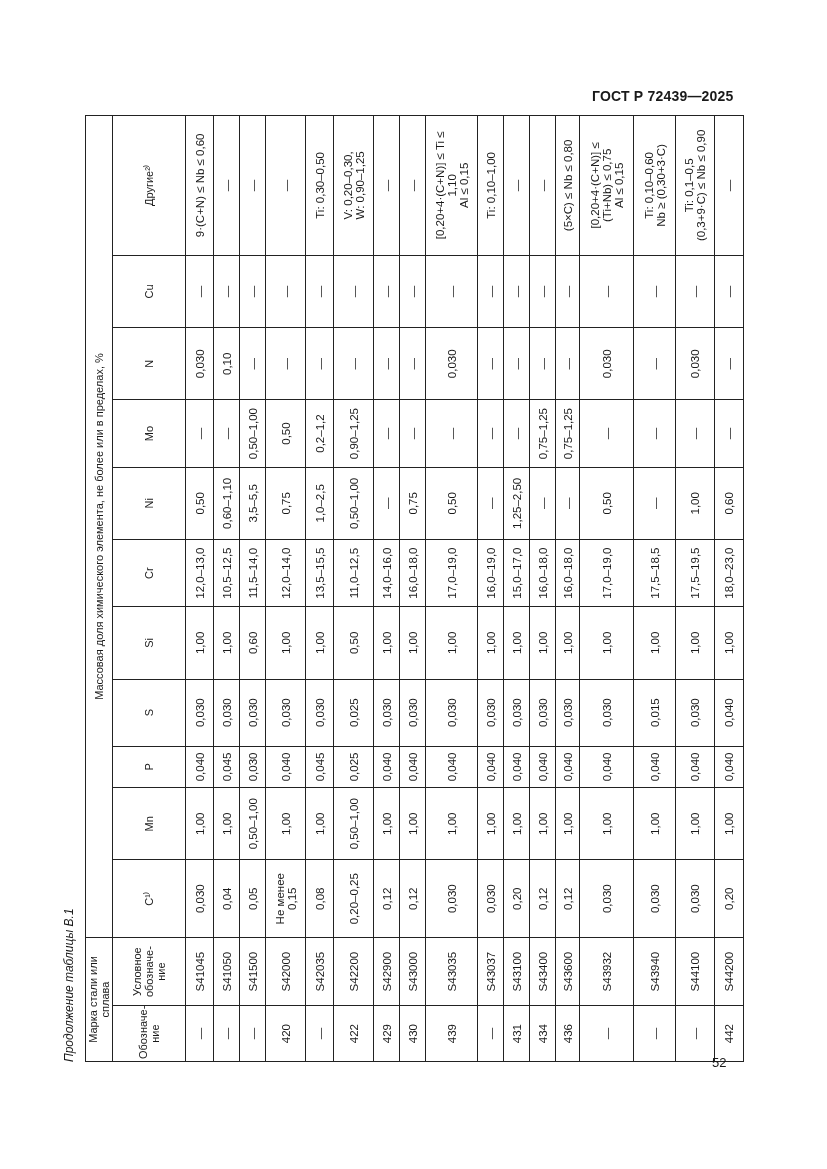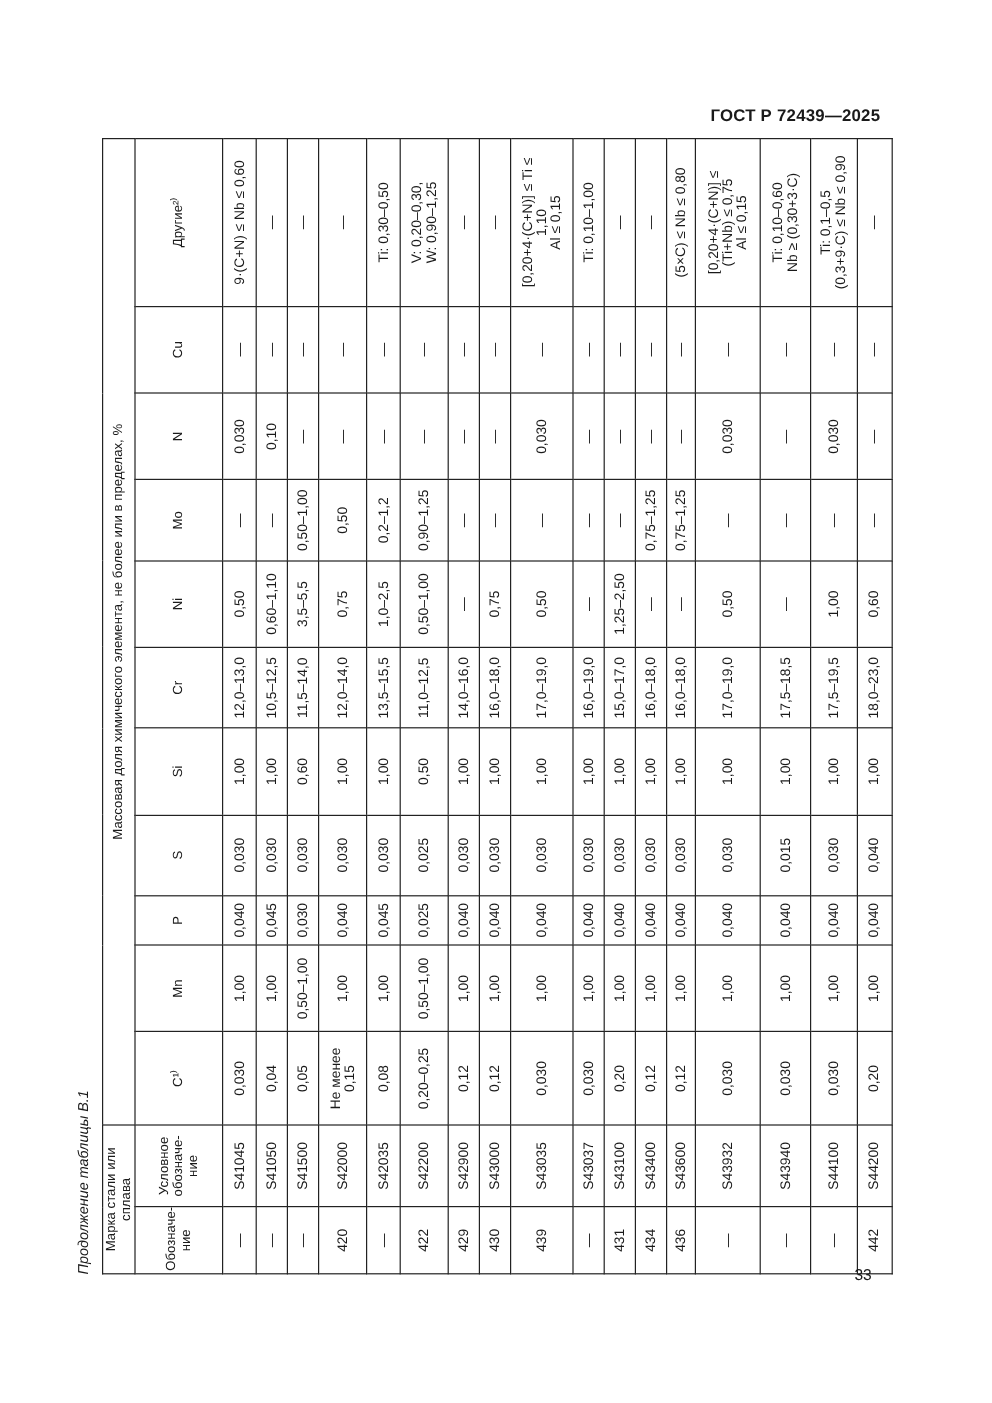--- a/index.html
+++ b/index.html
@@ -350,13 +350,13 @@
           <td class="pre">0,60</td>
           <td class="pre">—</td>
           <td class="pre">—</td>
           <td class="pre">—</td>
           <td class="pre">—</td>
         </tr>
       </tbody>
   </table>
 </div>
 
-<div class="page-num">33</div>
+<div class="page-num">52</div>
 
 </body></html>

